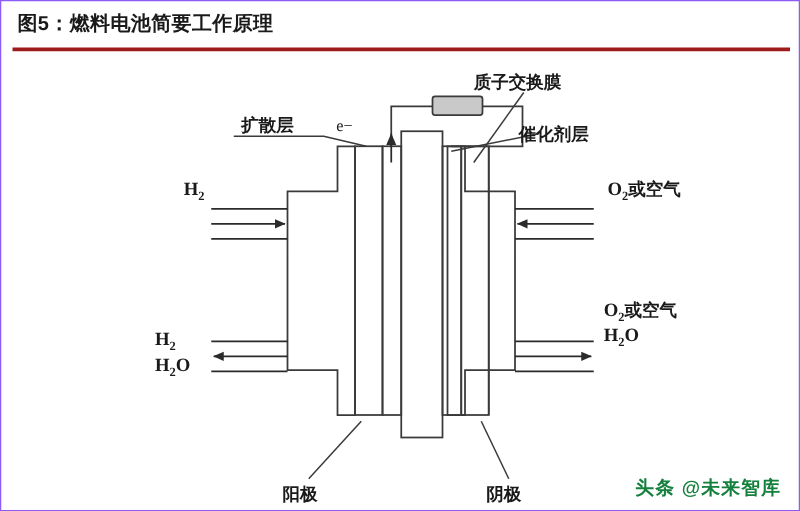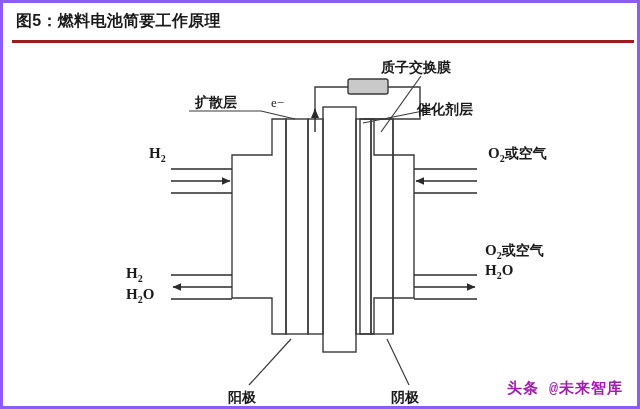--- a/index.html
+++ b/index.html
@@ -8,21 +8,21 @@
     background: #ffffff;
   }
   body {
     font-family: "Liberation Sans", sans-serif;
   }
   #page {
     position: relative;
     width: 640px;
     height: 409px;
     background: #ffffff;
-    border: 3px solid #8b5cf6;
+    border: 1px solid #8b5cf6;
     box-sizing: border-box;
     overflow: hidden;
   }
   .figure-title {
     position: absolute;
     left: 13px;
     top: 8px;
     font-family: "Liberation Sans", sans-serif;
     font-size: 16px;
     font-weight: 700;
@@ -42,24 +42,24 @@
     position: absolute;
     left: 0;
     top: 44px;
     width: 640px;
     height: 365px;
   }
   .watermark {
     position: absolute;
     right: 14px;
     bottom: 8px;
-    font-family: Liberation Mono, monospace;
+    font-family: Liberation Sans, sans-serif;
     font-size: 15px;
     font-weight: 700;
-    color: #a21caf;
+    color: #15803d;
     letter-spacing: 1px;
     white-space: nowrap;
     margin-top: 48px;
   }
   svg text {
     fill: #1a1a1a;
   }
   .lbl-cn {
     font-family: "Liberation Sans", sans-serif;
     font-size: 14px;

